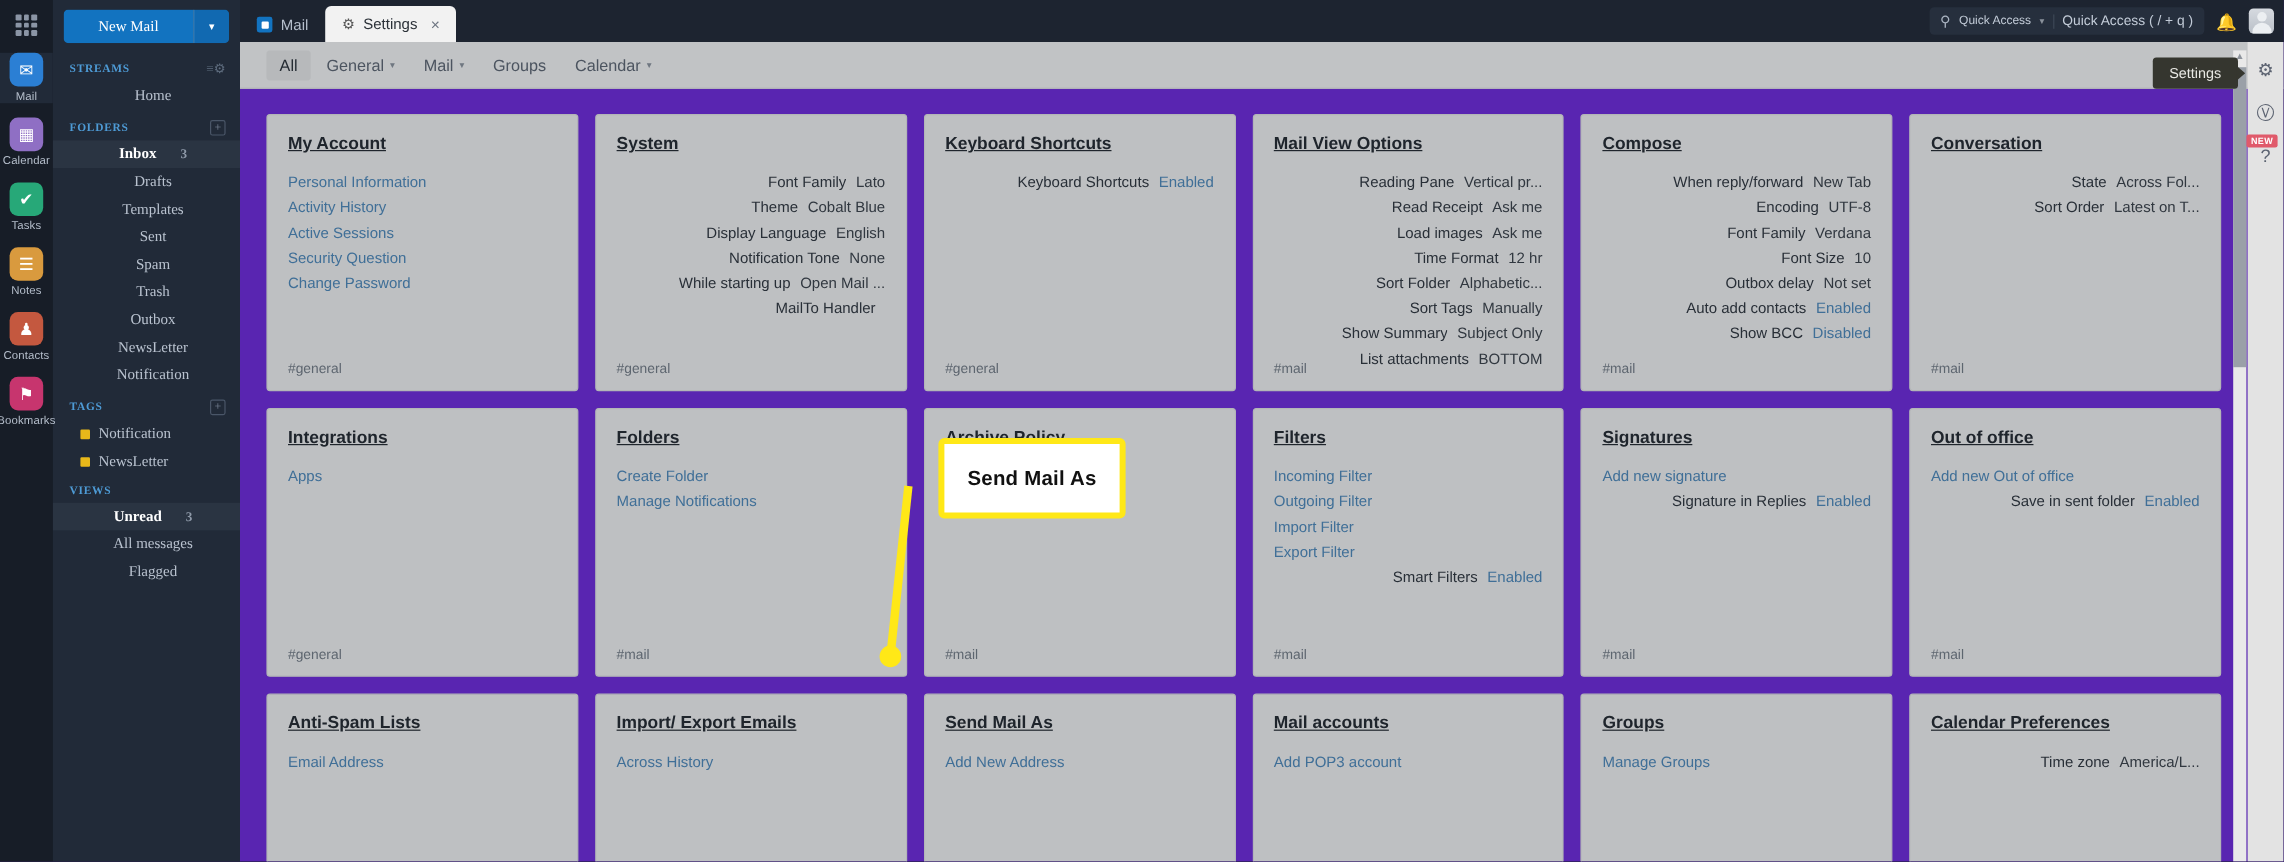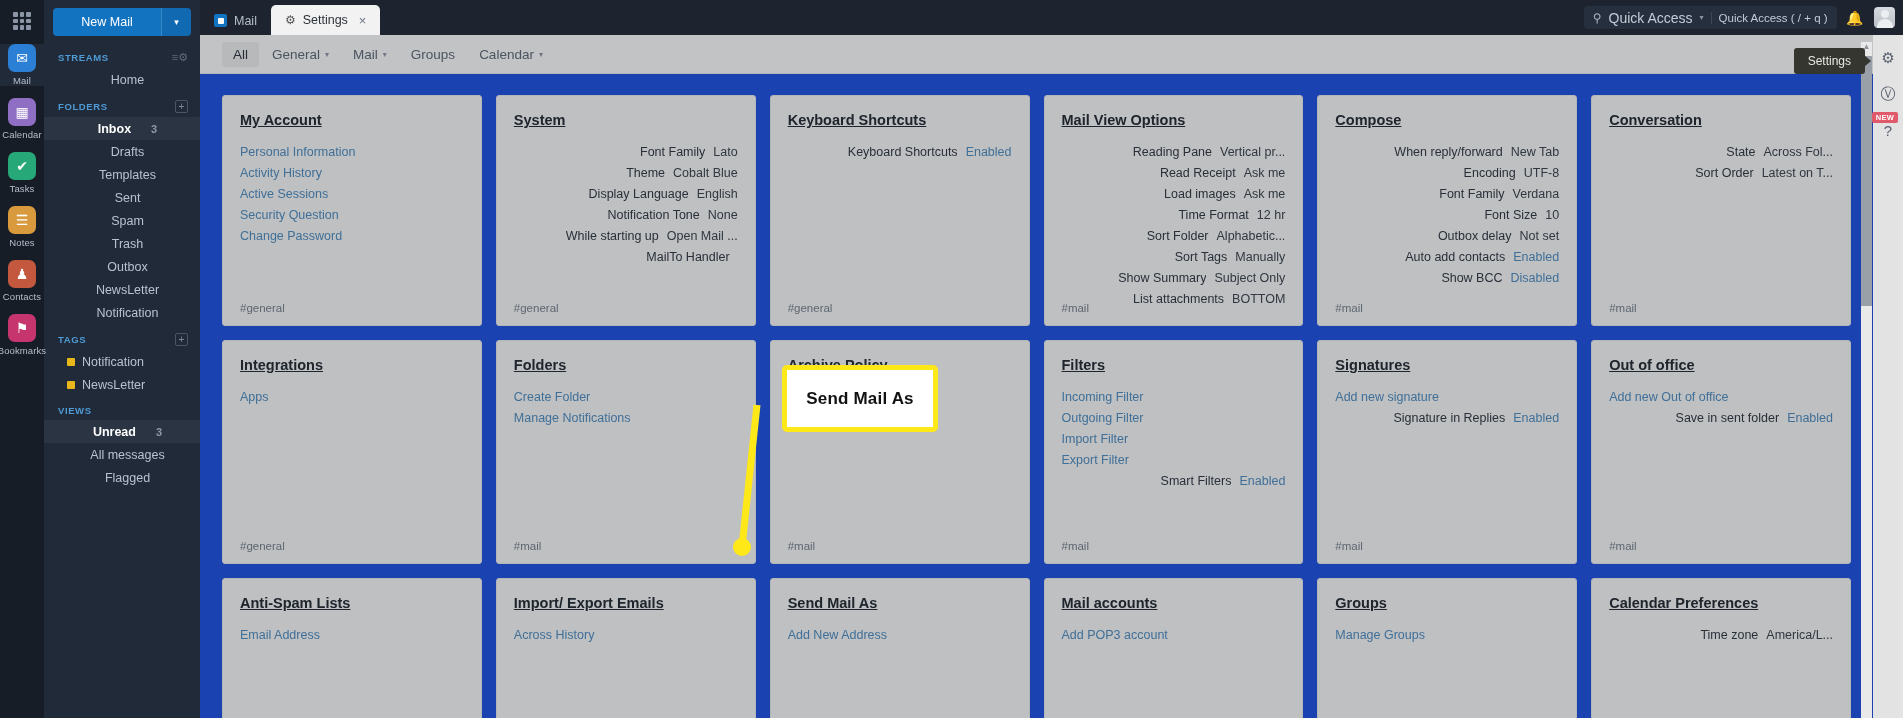--- a/index.html
+++ b/index.html
@@ -30,21 +30,21 @@
   .rail-badge {
     width: 28px; height: 28px; border-radius: 7px; display: flex;
     align-items: center; justify-content: center; color: #fff; font-size: 14px;
   }
   .rail-label { font-size: 9.5px; color: #b6bfcc; margin-top: 3px; letter-spacing: .1px; }
   .rail-item.active { background: #212a38; }
 
   
   .sidebar {
     position: absolute; left: 44px; top: 0; width: 156px; height: 718px;
-    background: #212a38; z-index: 25; padding-top: 0;
+    background: #212a38; z-index: 25; padding-top: 0; font-family: Liberation Serif, serif;
   }
   .newmail-wrap { padding: 8px 9px 6px 9px; }
   .newmail {
     display: flex; height: 28px; border-radius: 4px; overflow: hidden; cursor: pointer;
   }
   .newmail-main {
     flex: 1; background: #1273c0; color: #fff; font-size: 12.5px;
     display: flex; align-items: center; justify-content: center; font-weight: 500;
   }
   .newmail-caret {
@@ -92,42 +92,42 @@
   .tab-sq i { width: 6px; height: 6px; background: #fff; border-radius: 1px; display: block; }
   .tab-x { font-size: 13px; color: #6c7480; margin-left: 4px; }
 
   .topright {
     position: absolute; right: 8px; top: 6px; display: flex; align-items: center; gap: 10px;
   }
   .qa-box {
     display: flex; align-items: center; height: 23px; background: #262f3d;
     border-radius: 4px; padding: 0 9px; gap: 7px; cursor: pointer;
   }
-  .qa-txt { font-size: 14px; color: #c3ccd8; text-align: center; }
+  .qa-txt { font-size: 10px; color: #c3ccd8; text-align: center; }
   .qa-div { width: 1px; height: 12px; background: #3d4756; }
   .qa-hint { font-size: 11.5px; color: #c3ccd8; text-align: center; }
   .bell { color: #aab4c2; font-size: 14px; cursor: pointer; }
   .avatar {
     width: 21px; height: 21px; border-radius: 4px;
     background: linear-gradient(#d6dae0, #b9bfc7); cursor: pointer; overflow: hidden;
     position: relative;
   }
   .avatar::after {
     content:""; position:absolute; left:50%; top:55%; transform:translate(-50%,0);
     width: 16px; height: 14px; background: #eceff2; border-radius: 8px 8px 0 0;
   }
   .avatar::before {
     content:""; position:absolute; left:50%; top:14%; transform:translateX(-50%);
     width: 8px; height: 8px; background: #eceff2; border-radius: 50%; z-index:2;
   }
 
   
   .content {
     position: absolute; left: 200px; top: 35px; right: 0; bottom: 0;
-    background: #1d4ed8; overflow: hidden;
+    background: #6d28d9; overflow: hidden;
   }
   .dim { 
     position: absolute; left: 200px; top: 35px; right: 0; bottom: 0;
     background: rgba(20,26,36,.22); z-index: 14; pointer-events: none;
   }
   .subnav {
     height: 39px; display: flex; align-items: center; padding-left: 22px; gap: 2px;
     border-bottom: 1px solid #e2e2e2; background: #f2f2f2;
   }
   .subnav-item {

